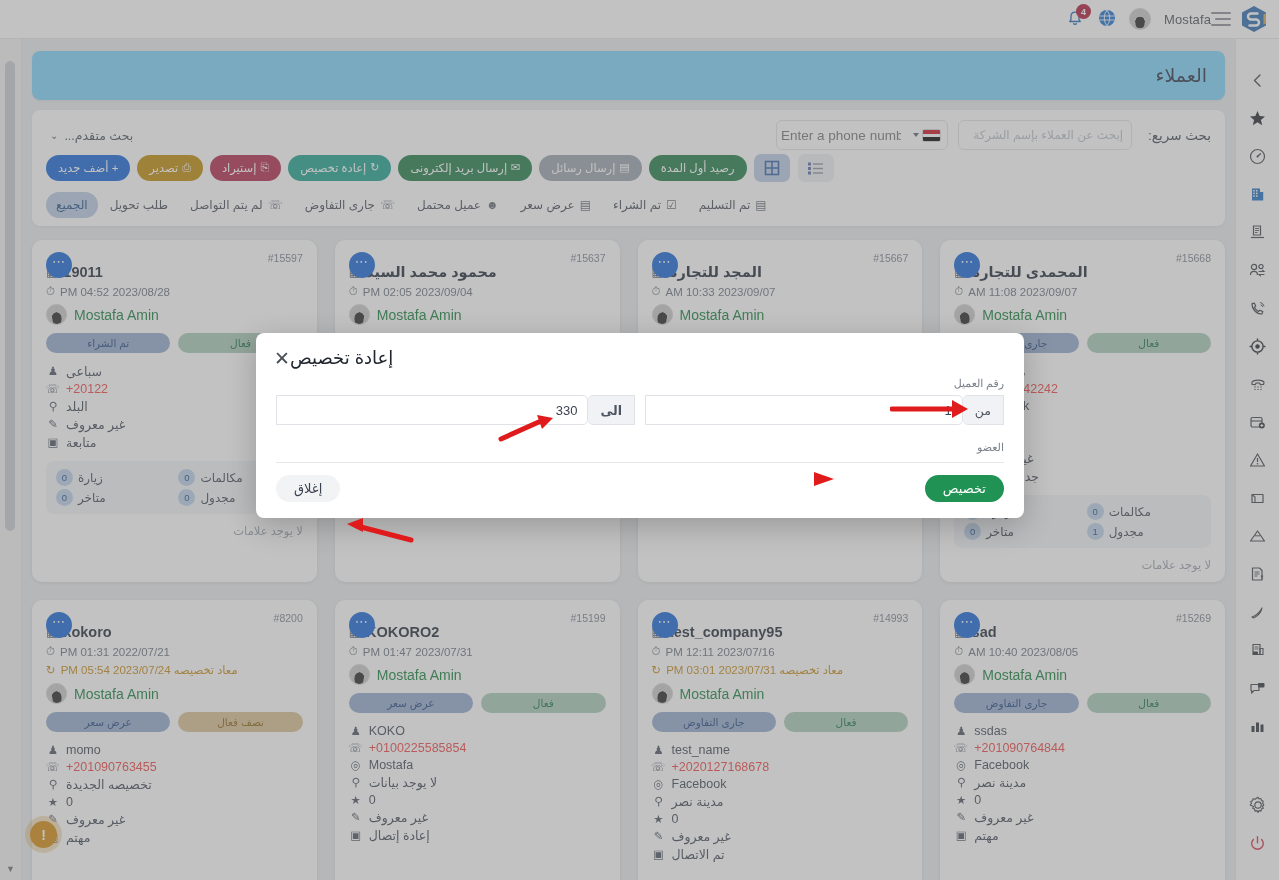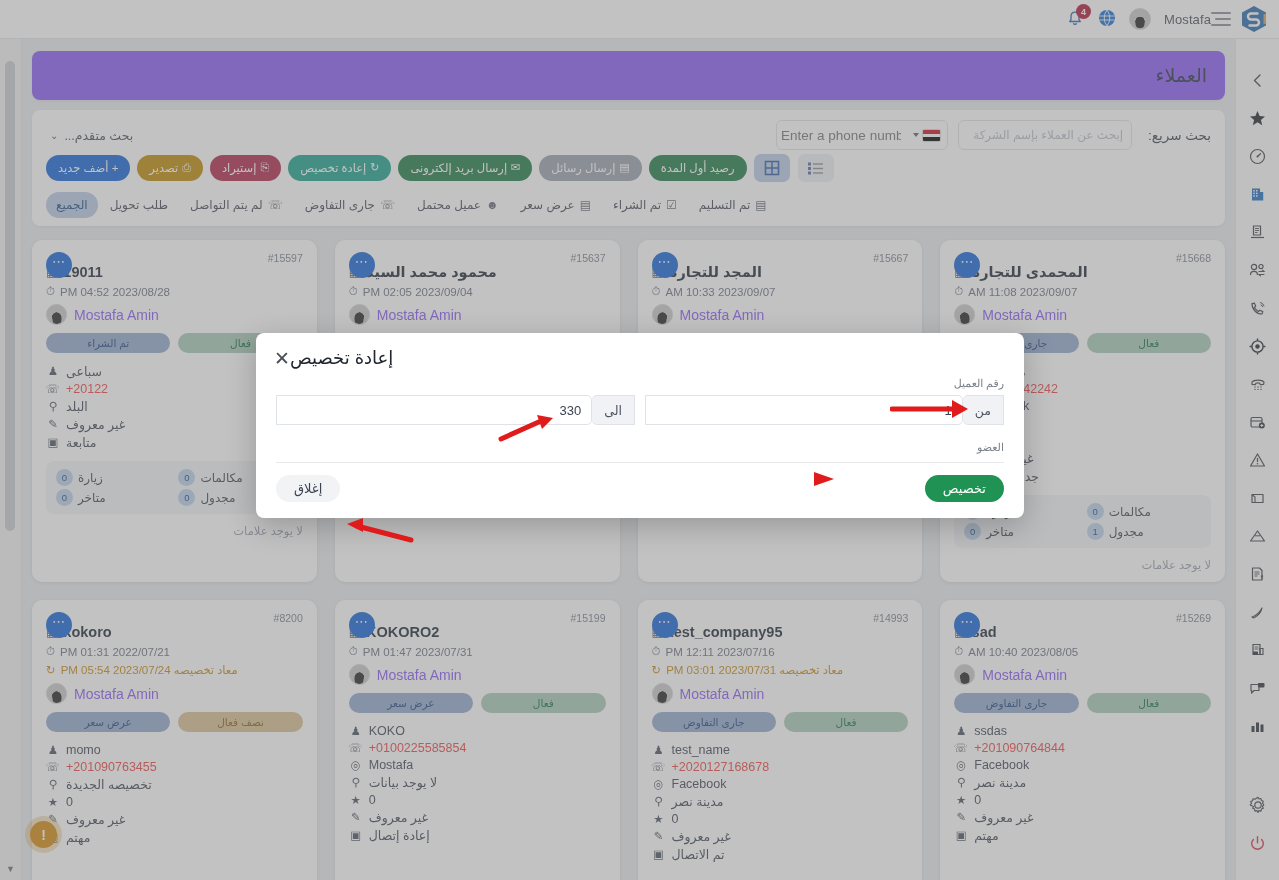--- a/index.html
+++ b/index.html
@@ -56,21 +56,21 @@
   
   .lrail { position:absolute; top:39px; left:0; width:22px; bottom:0; background:#f2f3f5;
     border-right:1px solid #e4e6ea; z-index:6; }
   .lrail-thumb { position:absolute; top:22px; left:5px; width:10px; height:470px;
     background:#c8ccd2; border-radius:6px; }
   .lrail-caret { position:absolute; bottom:6px; left:6px; color:#6d7179; font-size:9px; }
 
   
   .content { position:absolute; top:39px; right:44px; left:22px; bottom:0; overflow:hidden; }
 
-  .title-card { margin:12px 10px 0 10px; background:#8b5cf6; border-radius:8px;
+  .title-card { margin:12px 10px 0 10px; background:#7dd3fc; border-radius:8px;
     box-shadow:0 1px 3px rgba(0,0,0,.07); padding:13px 18px; }
   .page-title { font-size:19px; color:#273142; font-weight:400; text-align:right; }
 
   .panel { margin:10px 10px 0 10px; background:#fff; border-radius:8px;
     box-shadow:0 1px 3px rgba(0,0,0,.07); padding:10px 14px 8px 14px; }
 
   .search-row { display:flex; align-items:center; justify-content:flex-start; gap:10px; }
   .search-label { font-size:13.5px; color:#3b4250; white-space:nowrap; padding-left:6px; }
   .search-box { display:flex; align-items:center; border:1px solid #dfe3e8; border-radius:6px;
     overflow:hidden; height:30px; background:#fff; }
@@ -113,21 +113,21 @@
   .grid { display:grid; grid-template-columns:repeat(4,1fr); gap:18px; margin:14px 10px 0 10px; }
   .card { background:#fff; border-radius:10px; box-shadow:0 1px 4px rgba(0,0,0,.10); padding:12px 14px 10px 14px;
     position:relative; min-height:330px; }
   .card-id { font-size:10.5px; color:#7b828e; text-align:right; }
   .card-name { font-size:14.5px; font-weight:700; color:#1f2937; text-align:right;
     display:flex; align-items:center; justify-content:flex-start; gap:6px; flex-direction:row-reverse; }
   .muted-ic { color:#4b5563; font-size:12px; }
   .card-line { font-size:11.5px; color:#6b7280; text-align:right; margin-top:5px;
     display:flex; align-items:center; justify-content:flex-start; gap:5px; flex-direction:row-reverse; }
   .card-line.warn { color:#c58a18; }
-  .card-user { font-size:14px; color:#8b5cf6; text-align:right; margin-top:6px;
+  .card-user { font-size:14px; color:#15803d; text-align:right; margin-top:6px;
     display:flex; align-items:center; justify-content:flex-start; gap:7px; flex-direction:row-reverse; }
   .avatar-md { width:21px; height:21px; border-radius:50%;
     background: radial-gradient(circle at 50% 62%, #2b2b2b 0 28%, #c9c9c9 30% 100%);
     border:1px solid #cfcfcf; position:relative; overflow:hidden; flex:0 0 auto; }
   .avatar-md::after{ content:""; position:absolute; left:50%; top:40%; width:9px; height:11px;
     transform:translateX(-50%); background:#252525; border-radius:46% 46% 40% 40%; }
   .dots { position:absolute; top:12px; left:14px; width:26px; height:26px; border-radius:50%;
     background:#1565d8; color:#fff; display:flex; align-items:center; justify-content:center;
     font-size:13px; letter-spacing:1px; cursor:pointer; line-height:0; padding-bottom:6px; }
   .chips { display:flex; gap:8px; margin-top:8px; }
@@ -164,21 +164,21 @@
   .modal-head { display:flex; align-items:center; padding:14px 18px 4px 18px; }
   .modal-title { font-size:18px; color:#20252e; margin-right:auto; }
   .x-btn { font-size:19px; color:#4a5057; cursor:pointer; line-height:1; }
   .modal-body { padding:4px 20px 0 20px; }
   .flabel { font-size:11px; color:#7a818c; text-align:right; margin-bottom:5px;font-family:Liberation Serif, serif; }
   .range-row { display:flex; gap:0; direction:rtl; align-items:stretch; margin-bottom:16px; }
   .seg { display:flex; align-items:stretch; flex:1; }
   .addon { background:#f0f2f5; border:1px solid #dfe3e8; font-size:12.5px; color:#4d5462;
     display:flex; align-items:center; justify-content:center; padding:0 12px; }
   .seg:first-child .addon { border-radius:5px 0 0 5px; border-left:0; }
-  .seg:last-child  .addon { border-radius:5px 0 0 5px; border-left:0; }
+  .seg:last-child  .addon { border-radius:5px 0 0 5px; border-left:0;font-weight:bold; }
   .fld { flex:1; border:1px solid #dfe3e8; border-radius:0 5px 5px 0; height:30px; outline:0;
     font-size:13px; padding:0 10px; color:#3b4250; text-align:right; font-family:inherit; background:#fff; }
   .gap-mid { width:10px; }
   .select-wrap { position:relative; margin-bottom:10px; }
   .select-box { width:100%; height:31px; border:1px solid #dfe3e8; border-radius:5px;
     display:flex; align-items:center; padding:0 10px; font-size:13.5px; color:#39404c;
     justify-content:flex-start; cursor:pointer; background:#fff; }
   .select-box .sv { margin-right:auto; }
   .select-caret { width:0;height:0;border-left:4px solid transparent;border-right:4px solid transparent;
     border-top:5px solid #8d939d; }

